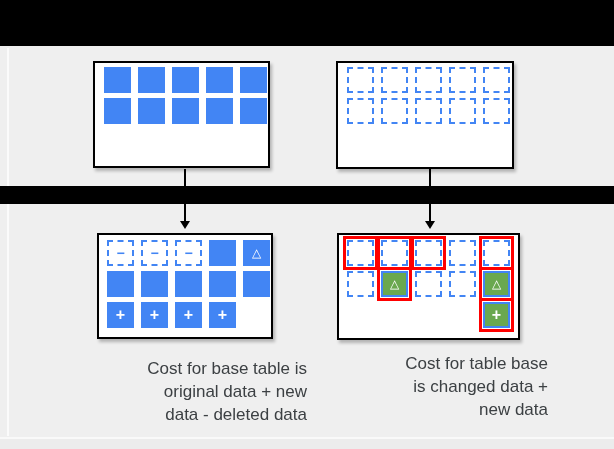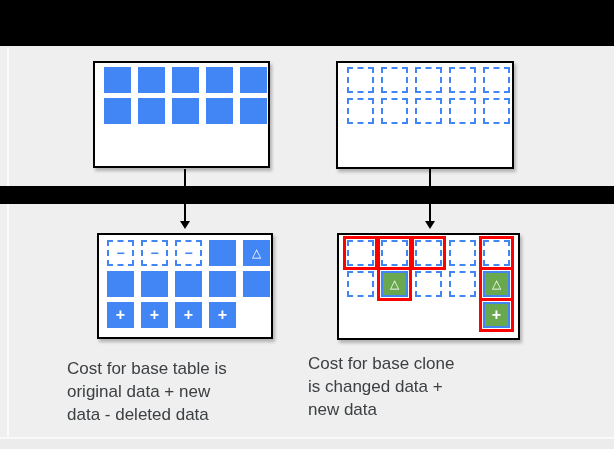--- a/index.html
+++ b/index.html
@@ -49,21 +49,21 @@
   .aline{position:absolute;width:2px;background:#000;}
   .ahead{position:absolute;width:0;height:0;
     border-left:5px solid transparent;border-right:5px solid transparent;
     border-top:8px solid #000;}
   .aline-base{left:184px;top:169px;height:53px;}
   .ahead-base{left:180px;top:221px;}
   .aline-clone{left:429px;top:169px;height:53px;}
   .ahead-clone{left:425px;top:221px;}
 
   .caption{
-    position:absolute;width:240px;text-align:left;
+    position:absolute;width:240px;text-align:right;
     white-space:pre-line;font-size:17px;line-height:23px;
     color:var(--text,#3c4043);
   }
   .caption-base{left:67px;top:357px;}
   .caption-clone{left:308px;top:352px;}
 </style>
 </head>
 <body>
 
 <div class="frame">
@@ -159,16 +159,16 @@
       <div class="cell empty"></div>
       <div class="cell empty"></div>
       <div class="cell green redwrap">
         <span class="g g-plus">+</span>
       </div>
     </div>
 
   <div class="caption caption-base">Cost for base table is
 original data + new
 data - deleted data</div>
-  <div class="caption caption-clone">Cost for base clone
+  <div class="caption caption-clone">Cost for table base
 is changed data +
 new data</div>
 </div>
 
 </body></html>

